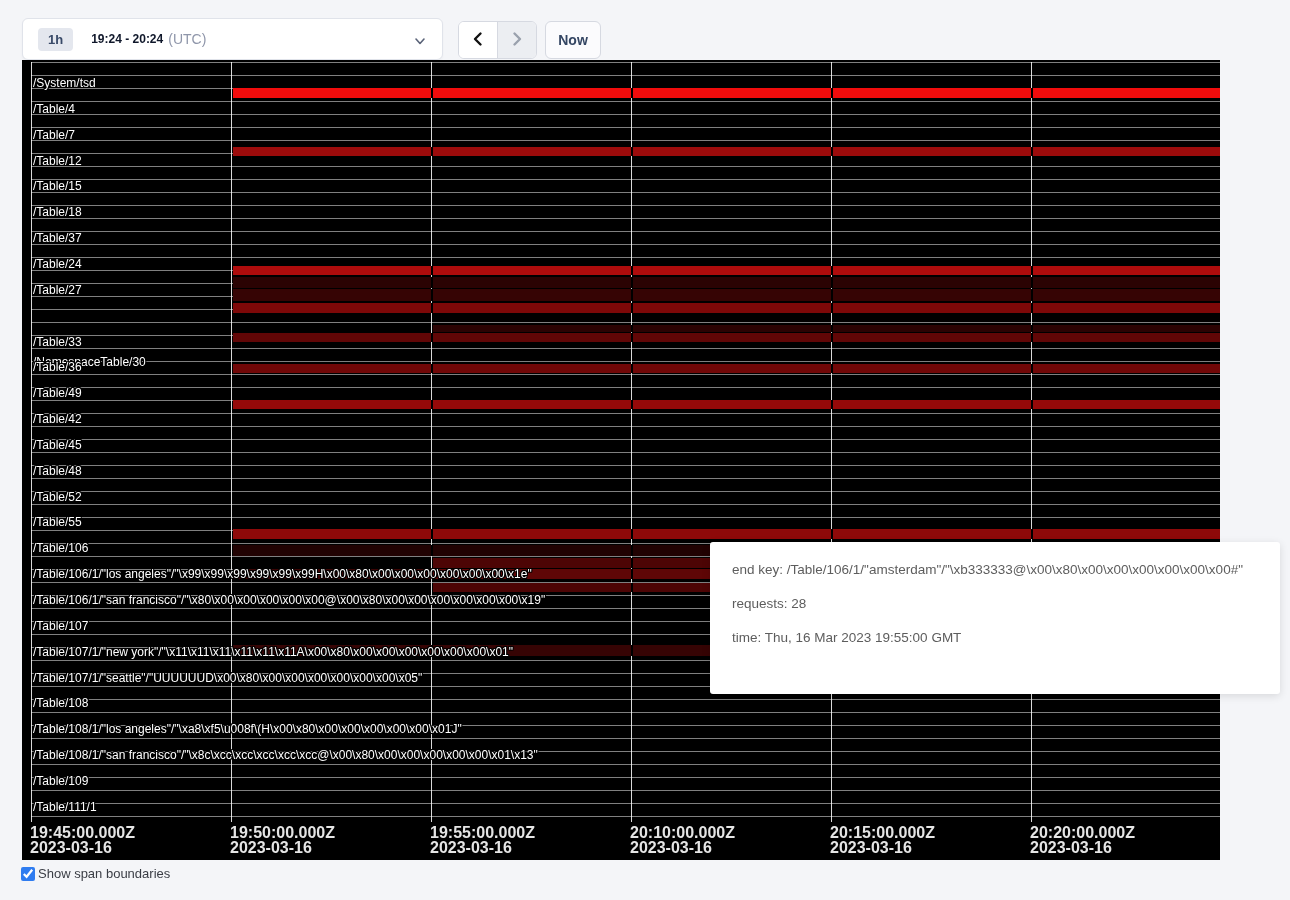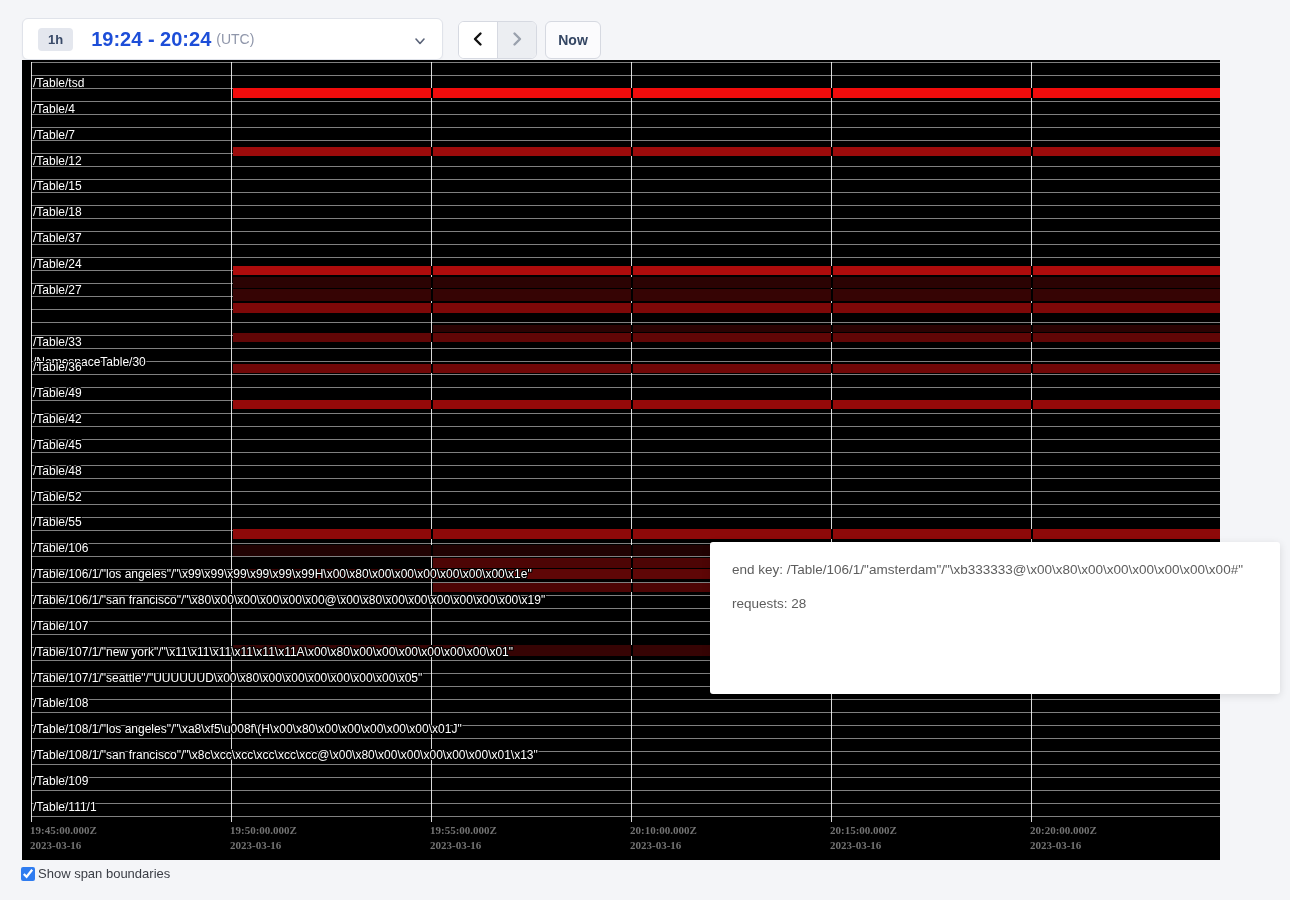--- a/index.html
+++ b/index.html
@@ -13,21 +13,21 @@
   .time-select{
     position:absolute;left:22px;top:18px;width:421px;height:42px;
     background:#ffffff;border:1px solid #e0e3ea;border-radius:6px;
     box-sizing:border-box;display:flex;align-items:center;cursor:pointer;
     box-shadow:0 1px 2px rgba(40,50,80,0.04);
   }
   .ts-badge{
     margin-left:15px;background:#e4e7ee;border-radius:4px;
     padding:4px 10px;font-size:13px;font-weight:bold;color:#394a68;
   }
-  .ts-range{margin-left:18px;font-size:20px;font-weight:bold;color:#1d4ed8;}
+  .ts-range{margin-left:18px;font-size:12px;font-weight:bold;color:#0f172a;}
   .ts-zone{margin-left:5px;font-size:14px;color:#8f96aa;}
   .ts-caret{position:absolute;right:16px;top:14px;}
   .nav-group{
     position:absolute;left:458px;top:21px;height:38px;display:flex;
     border:1px solid #d6d9e1;border-radius:6px;overflow:hidden;background:#fff;
     box-sizing:border-box;
   }
   .nav-btn{
     width:38px;height:100%;display:flex;align-items:center;justify-content:center;
     background:#ffffff;border:none;cursor:pointer;padding:0;
@@ -49,21 +49,21 @@
   .hline{position:absolute;height:1px;background:rgba(255,255,255,0.5);}
   .band{position:absolute;}
   .band-sep{position:absolute;top:0;width:2px;height:100%;background:#000;}
   .rowlabel{
     position:absolute;transform:translateY(-50%);
     color:#ffffff;font-size:12px;white-space:nowrap;letter-spacing:0px;
     text-shadow:-1px -1px 0 #000,1px -1px 0 #000,-1px 1px 0 #000,1px 1px 0 #000,
                 -1px 0 0 #000,1px 0 0 #000,0 -1px 0 #000,0 1px 0 #000;
   }
   .tick-time,.tick-date{
-    position:absolute;color:#737373;font-size:11px;font-weight:bold;white-space:nowrap;font-family:Liberation Serif, serif;
+    position:absolute;color:#e5e5e5;font-size:16px;font-weight:bold;white-space:nowrap;
   }
   
   .tooltip{
     position:absolute;left:688px;top:482px;width:570px;height:152px;
     background:#ffffff;border-radius:3px;box-sizing:border-box;
     padding:18px 0 0 22px;box-shadow:0 2px 8px rgba(0,0,0,0.12);
     z-index:5;
   }
   .tooltip-line{
     font-size:13.5px;color:#5d5d5d;height:34px;line-height:20px;white-space:nowrap;
@@ -104,20 +104,21 @@
       </span>
     </button>
   </div>
   <button class="now-btn">Now</button>
 </div>
 
 <div class="chart" id="chart">
   <div class="tooltip">
     <div class="tooltip-line">end key: /Table/106/1/"amsterdam"/"\xb333333@\x00\x80\x00\x00\x00\x00\x00\x00#"</div>
     <div class="tooltip-line">requests: 28</div>
+    <div class="tooltip-line">time: Thu, 16 Mar 2023 19:55:00 GMT</div>
   </div>
 <div class="hline" style="left: 9px; width: 1189px; top: 2px;"></div>
     <div class="hline" style="left: 9px; width: 1189px; top: 15px;"></div>
     <div class="hline" style="left: 9px; width: 1189px; top: 28px;"></div>
     <div class="hline" style="left: 9px; width: 1189px; top: 41px;"></div>
     <div class="hline" style="left: 9px; width: 1189px; top: 54px;"></div>
     <div class="hline" style="left: 9px; width: 1189px; top: 67px;"></div>
     <div class="hline" style="left: 9px; width: 1189px; top: 80px;"></div>
     <div class="hline" style="left: 9px; width: 1189px; top: 93px;"></div>
     <div class="hline" style="left: 9px; width: 1189px; top: 106px;"></div>
@@ -263,21 +264,21 @@
       <div class="band-sep" style="left: 198px;"></div>
       <div class="band-sep" style="left: 398px;"></div>
       <div class="band-sep" style="left: 598px;"></div>
     </div>
     <div class="band" style="left: 211px; top: 585px; width: 987px; height: 11px; background: rgb(54, 4, 4);">
       <div class="band-sep" style="left: 198px;"></div>
       <div class="band-sep" style="left: 398px;"></div>
       <div class="band-sep" style="left: 598px;"></div>
       <div class="band-sep" style="left: 798px;"></div>
     </div>
-    <div class="rowlabel" style="left: 11px; top: 23px;">/Table/tsd</div>
+    <div class="rowlabel" style="left: 11px; top: 23px;">/System/tsd</div>
     <div class="rowlabel" style="left: 11px; top: 48.85px;">/Table/4</div>
     <div class="rowlabel" style="left: 11px; top: 74.7px;">/Table/7</div>
     <div class="rowlabel" style="left: 11px; top: 100.55px;">/Table/12</div>
     <div class="rowlabel" style="left: 11px; top: 126.4px;">/Table/15</div>
     <div class="rowlabel" style="left: 11px; top: 152.25px;">/Table/18</div>
     <div class="rowlabel" style="left: 11px; top: 178.1px;">/Table/37</div>
     <div class="rowlabel" style="left: 11px; top: 203.95px;">/Table/24</div>
     <div class="rowlabel" style="left: 11px; top: 229.8px;">/Table/27</div>
     <div class="rowlabel" style="left: 11px; top: 255.65px; margin-top: 46px;">/NamespaceTable/30</div>
     <div class="rowlabel" style="left: 11px; top: 281.5px;">/Table/33</div>

